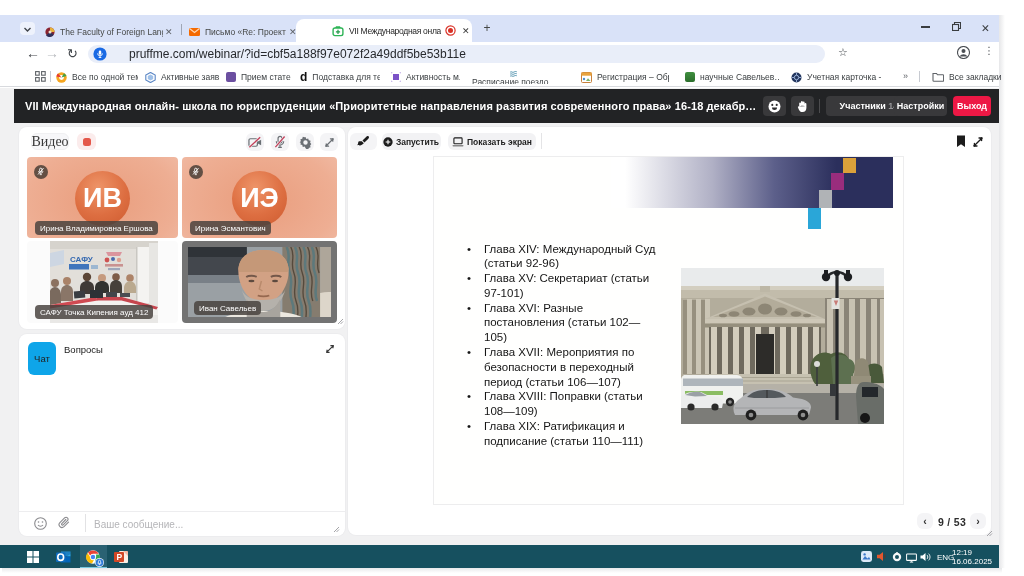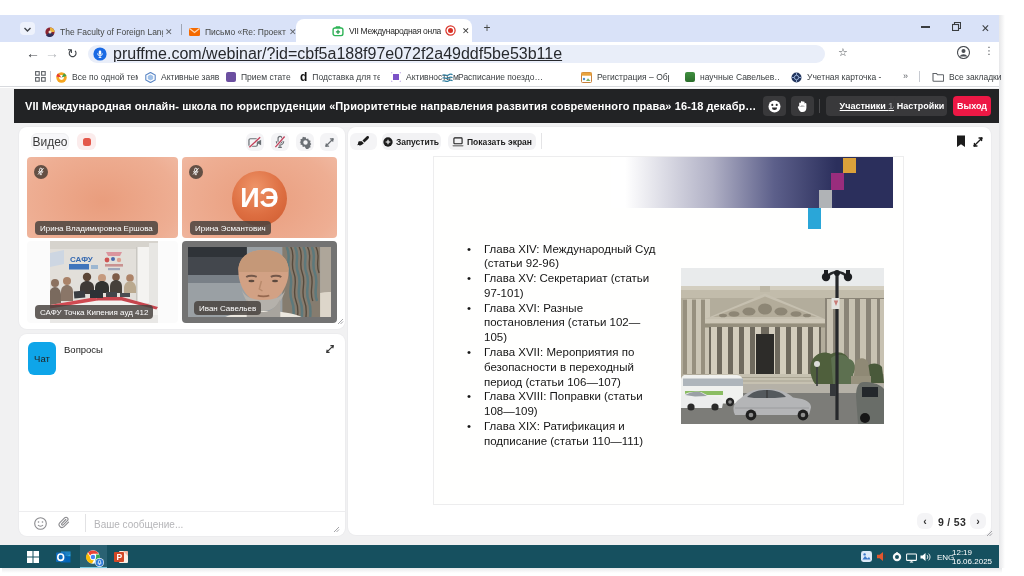--- a/index.html
+++ b/index.html
@@ -82,21 +82,21 @@
   <div class="abs" id="toolbar"></div>
   <div class="navic" style="left:26px;top:45px;font-size:14px;color:#41454a;">←</div>
   <div class="navic" style="left:45px;top:45px;font-size:14px;color:#b7b9bd;">→</div>
   <div class="navic" style="left:67px;top:45.5px;font-size:13px;color:#41454a;">↻</div>
   <div id="omnibox">
     <svg style="margin-left:5px;" width="14" height="14" viewBox="0 0 14 14">
         <circle cx="7" cy="7" r="6.6" fill="#1a6ae4"></circle>
         <path d="M7 3.4a1.25 1.25 0 0 1 1.25 1.25V6.6a1.25 1.25 0 0 1-2.5 0V4.65A1.25 1.25 0 0 1 7 3.4Z" fill="#fff"></path>
         <path d="M4.6 6.4a2.4 2.4 0 0 0 4.8 0M7 8.8v1.6M5.7 10.5h2.6" stroke="#fff" stroke-width="0.9" fill="none"></path>
       </svg>
-    <span style="margin-left:6px;font-size:16px;color:#27292d;text-decoration:underline;">pruffme.com/webinar/?id=cbf5a188f97e072f2a49ddf5be53b11e</span>
+    <span style="margin-left:22px;font-size:12px;color:#27292d;">pruffme.com/webinar/?id=cbf5a188f97e072f2a49ddf5be53b11e</span>
   </div>
   <div class="abs" style="left:838px;top:46px;color:#4a4e53;font-size:11px;">☆</div>
   <svg class="abs" style="left:957px;top:46px;" width="13" height="13" viewBox="0 0 13 13">
       <circle cx="6.5" cy="6.5" r="6" fill="none" stroke="#4a4e53" stroke-width="1.1"></circle>
       <circle cx="6.5" cy="5" r="2" fill="#4a4e53"></circle>
       <path d="M2.7 10.4a4.4 4.4 0 0 1 7.6 0" fill="#4a4e53"></path>
     </svg>
   <div class="abs" style="left:984px;top:45px;color:#4a4e53;font-size:10px;letter-spacing:0;">⋮</div>
 
   <div class="abs" id="bookbar"></div>
@@ -130,21 +130,21 @@
     <span style="width:50px;overflow:hidden;display:inline-block;white-space:nowrap;">Прием статей</span>
   </div>
   <div class="bm" style="left:300px;">
     <span style="font-weight:bold;color:#111;font-size:12px;">d</span>
     <span style="margin-left:5px;width:68px;overflow:hidden;display:inline-block;white-space:nowrap;">Подставка для теле…</span>
   </div>
   <div class="bm" style="left:391px;">
     <span class="bmi" style="background:#7b52c7;box-shadow:inset 0 0 0 2px #fff,inset 0 0 0 3px #7b52c7;"></span>
     <span style="width:54px;overflow:hidden;display:inline-block;white-space:nowrap;">Активность м.с.</span>
   </div>
-  <div class="bm" style="left:442px;">
+  <div class="bm" style="left:467px;flex-direction:column;">
     <svg width="11" height="11" viewBox="0 0 11 11">
         <path d="M0.5 3.2c2-1.6 3.5 1.2 5.5 0s3.5-1.2 4.5-.4M0.5 6.2c2-1.6 3.5 1.2 5.5 0s3.5-1.2 4.5-.4M0.5 9.2c2-1.6 3.5 1.2 5.5 0s3.5-1.2 4.5-.4" stroke="#2e7d9e" stroke-width="1.2" fill="none"></path>
       </svg>
     <span style="margin-left:5px;width:87px;overflow:hidden;display:inline-block;white-space:nowrap;">Расписание поездо…</span>
   </div>
   <div class="bm" style="left:581px;">
     <svg width="11" height="11" viewBox="0 0 11 11">
         <rect x="0.5" y="0.5" width="10" height="10" rx="1" fill="#fff" stroke="#c77f3a"></rect>
         <rect x="0.5" y="0.5" width="10" height="3.2" fill="#e8a33d"></rect>
         <circle cx="3" cy="7" r="1.2" fill="#4d90d0"></circle>
@@ -183,26 +183,26 @@
         <circle cx="8.7" cy="4.9" r="1.05" fill="#2b2b2d"></circle>
         <path d="M4 7.6h5a2.5 2.5 0 0 1-5 0Z" fill="#2b2b2d"></path>
       </svg>
   </div>
   <div class="hbtn" style="left:791px;width:23px;">
     <svg width="11" height="13" viewBox="0 0 11 13">
         <path d="M2.2 6.5V3.4a.9.9 0 0 1 1.8 0V6M4 5.8V1.9a.9.9 0 0 1 1.8 0v3.9M5.8 5.8V2.5a.9.9 0 0 1 1.8 0v3.4M7.6 6.2V3.9a.9.9 0 0 1 1.8 0v3.8c0 2.6-1.5 4.4-3.8 4.4-2 0-3-1-3.9-2.9L.9 7.3a.8.8 0 0 1 1.3-.8Z" fill="#fff"></path>
       </svg>
   </div>
   <div class="abs" style="left:819px;top:99px;width:1px;height:14px;background:#4c4c4e;"></div>
-  <div class="hbtn" style="left:826px;width:86px;text-decoration:underline;">Участники&nbsp;<span style="color:#97979a;font-weight:bold;">14</span></div>
+  <div class="hbtn" style="left:826px;width:86px;">Участники&nbsp;<span style="color:#97979a;font-weight:bold;">14</span></div>
   <div class="hbtn" style="left:894px;width:53px;">Настройки</div>
   <div class="hbtn" style="left:953px;width:38px;background:#ed1845;">Выход</div>
 
   <div class="panel" style="left:19px;top:127px;width:326px;height:202px;">
-    <div class="pill" style="left:12px;top:6px;width:38px;height:17px;background:#f7f7f9;border:1px solid #f0f0f2;font-weight:normal;color:#3a3a3a;font-size:12px;">Видео</div>
+    <div class="pill" style="left:12px;top:6px;width:38px;height:17px;background:#f7f7f9;border:1px solid #f0f0f2;font-weight:normal;color:#3a3a3a;font-size:14px;font-family:Liberation Serif, serif;">Видео</div>
     <div class="pill" style="left:58px;top:6px;width:19px;height:17px;background:#fbecec;">
         <span style="width:8px;height:8px;background:#e4574a;border-radius:2.5px;display:block;"></span>
       </div>
     <div class="pill" style="left:227px;top:6px;width:18px;height:18px;background:#f4f4f6;">
       <svg width="15" height="13" viewBox="0 0 16 13">
           <rect x="1" y="2.5" width="9" height="8" rx="1.6" fill="none" stroke="#6b7075" stroke-width="1.3"></rect>
           <path d="M10.5 5.5 14 3.5v6L10.5 7.5Z" fill="#6b7075"></path>
           <path d="M1.5 11.5 13 1" stroke="#f4f4f6" stroke-width="2.6"></path>
           <path d="M1.5 11.5 13 1" stroke="#c2415a" stroke-width="1.4"></path>
         </svg>
@@ -222,20 +222,21 @@
     </div>
     <div class="pill" style="left:301px;top:6px;width:18px;height:18px;background:#f4f4f6;">
       <svg width="11" height="11" viewBox="0 0 12 12">
           <path d="M2.5 9.5 9.5 2.5M7 2h2.6v2.6M5 10H2.4V7.4" fill="none" stroke="#6b7075" stroke-width="1.3" stroke-linecap="round"></path>
           <circle cx="9.7" cy="2.3" r="1" fill="#6b7075"></circle>
           <circle cx="2.3" cy="9.7" r="1" fill="#6b7075"></circle>
         </svg>
     </div>
 
     <div class="tile" id="tile1" style="left:8px;top:30px;width:151px;height:81px;background:radial-gradient(ellipse 90% 120% at 50% 55%, #e99d7d 0%, #eeae93 55%, #f3c9b8 100%);">
+      <div class="abs" style="left:48px;top:14px;width:55px;height:55px;border-radius:50%;background:radial-gradient(circle at 42% 30%, #ee9468 0%, #dd6e41 55%, #cd5a2f 100%);display:flex;align-items:center;justify-content:center;color:#fff;font-weight:bold;font-size:27px;">ИВ</div>
       <div class="abs" style="left:7px;top:8px;width:14px;height:14px;border-radius:50%;background:rgba(74,62,54,.85);">
         <svg width="14" height="14" viewBox="0 0 14 14">
             <g transform="translate(3.2,2.6) scale(0.55)">
               <rect x="4.4" y="1" width="4.2" height="7" rx="2.1" fill="none" stroke="#fff" stroke-width="1.6"></rect>
               <path d="M2.5 6.2a4 4 0 0 0 8 0M6.5 10.2v2.2M4.5 12.8h4" stroke="#fff" stroke-width="1.4" fill="none"></path>
               <path d="M1.5 12.5 11.5 1" stroke="#fff" stroke-width="1.6"></path>
             </g>
           </svg>
       </div>
       <div class="tag" style="left:8px;bottom:3px;">Ирина Владимировна Ершова</div>

